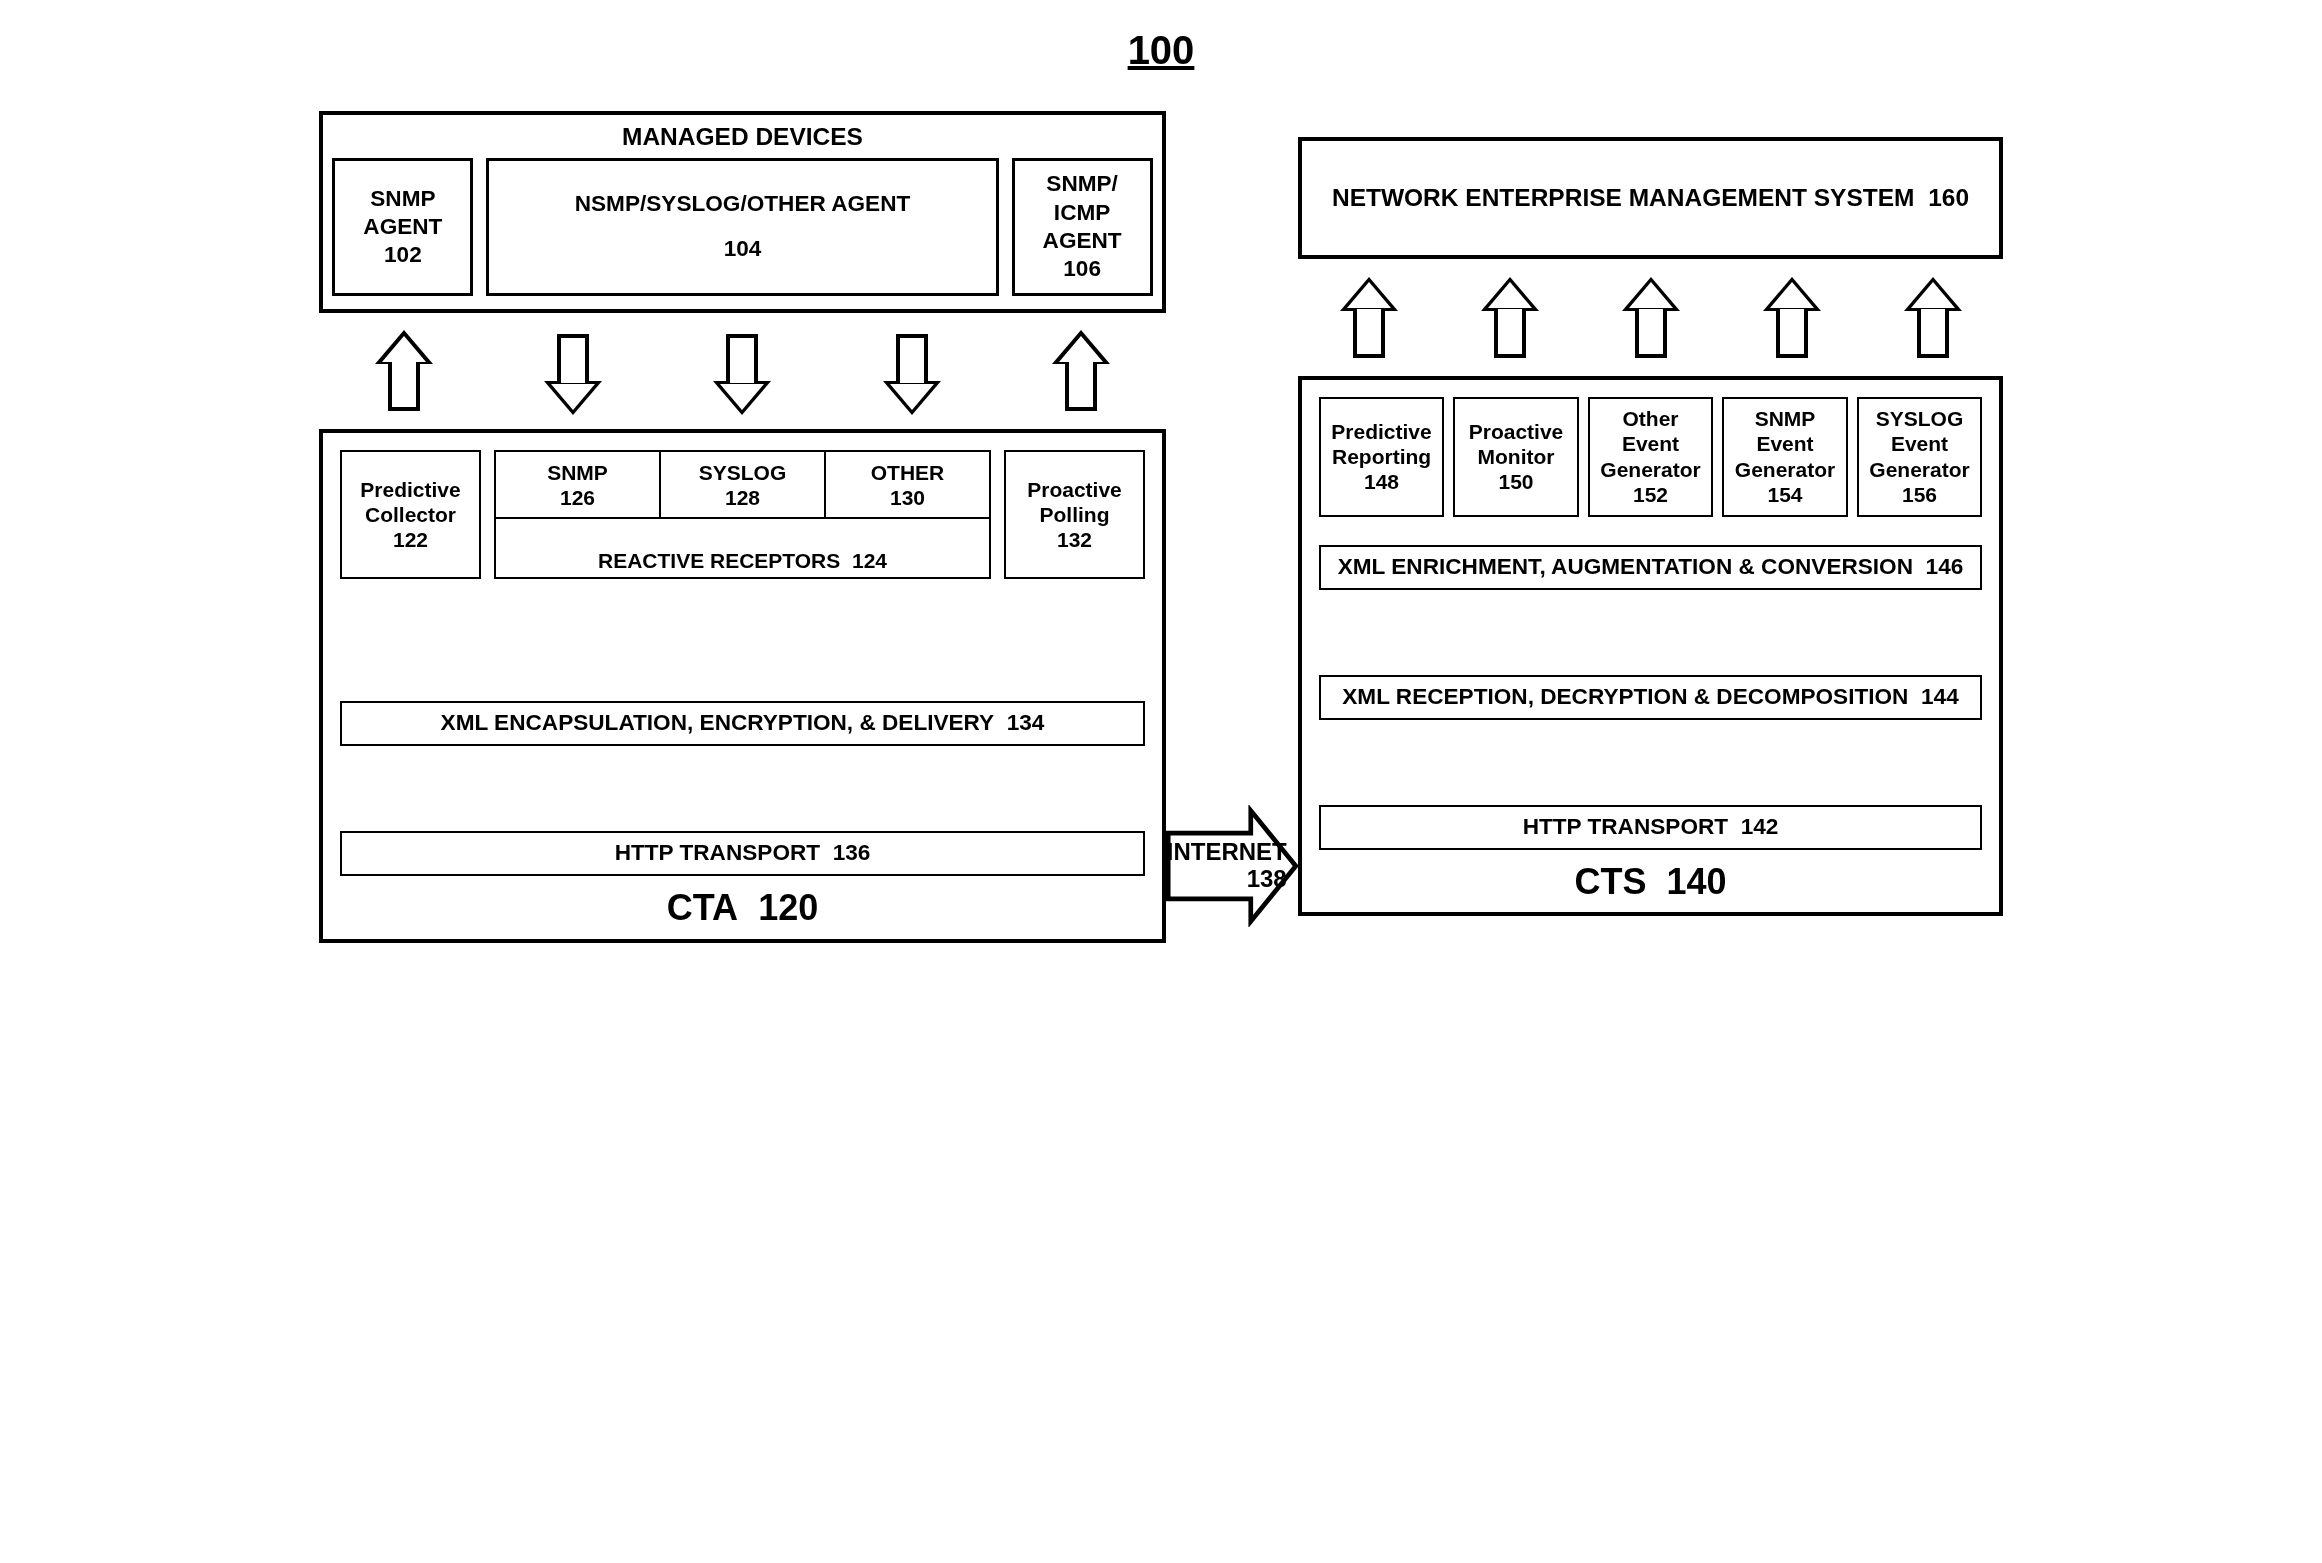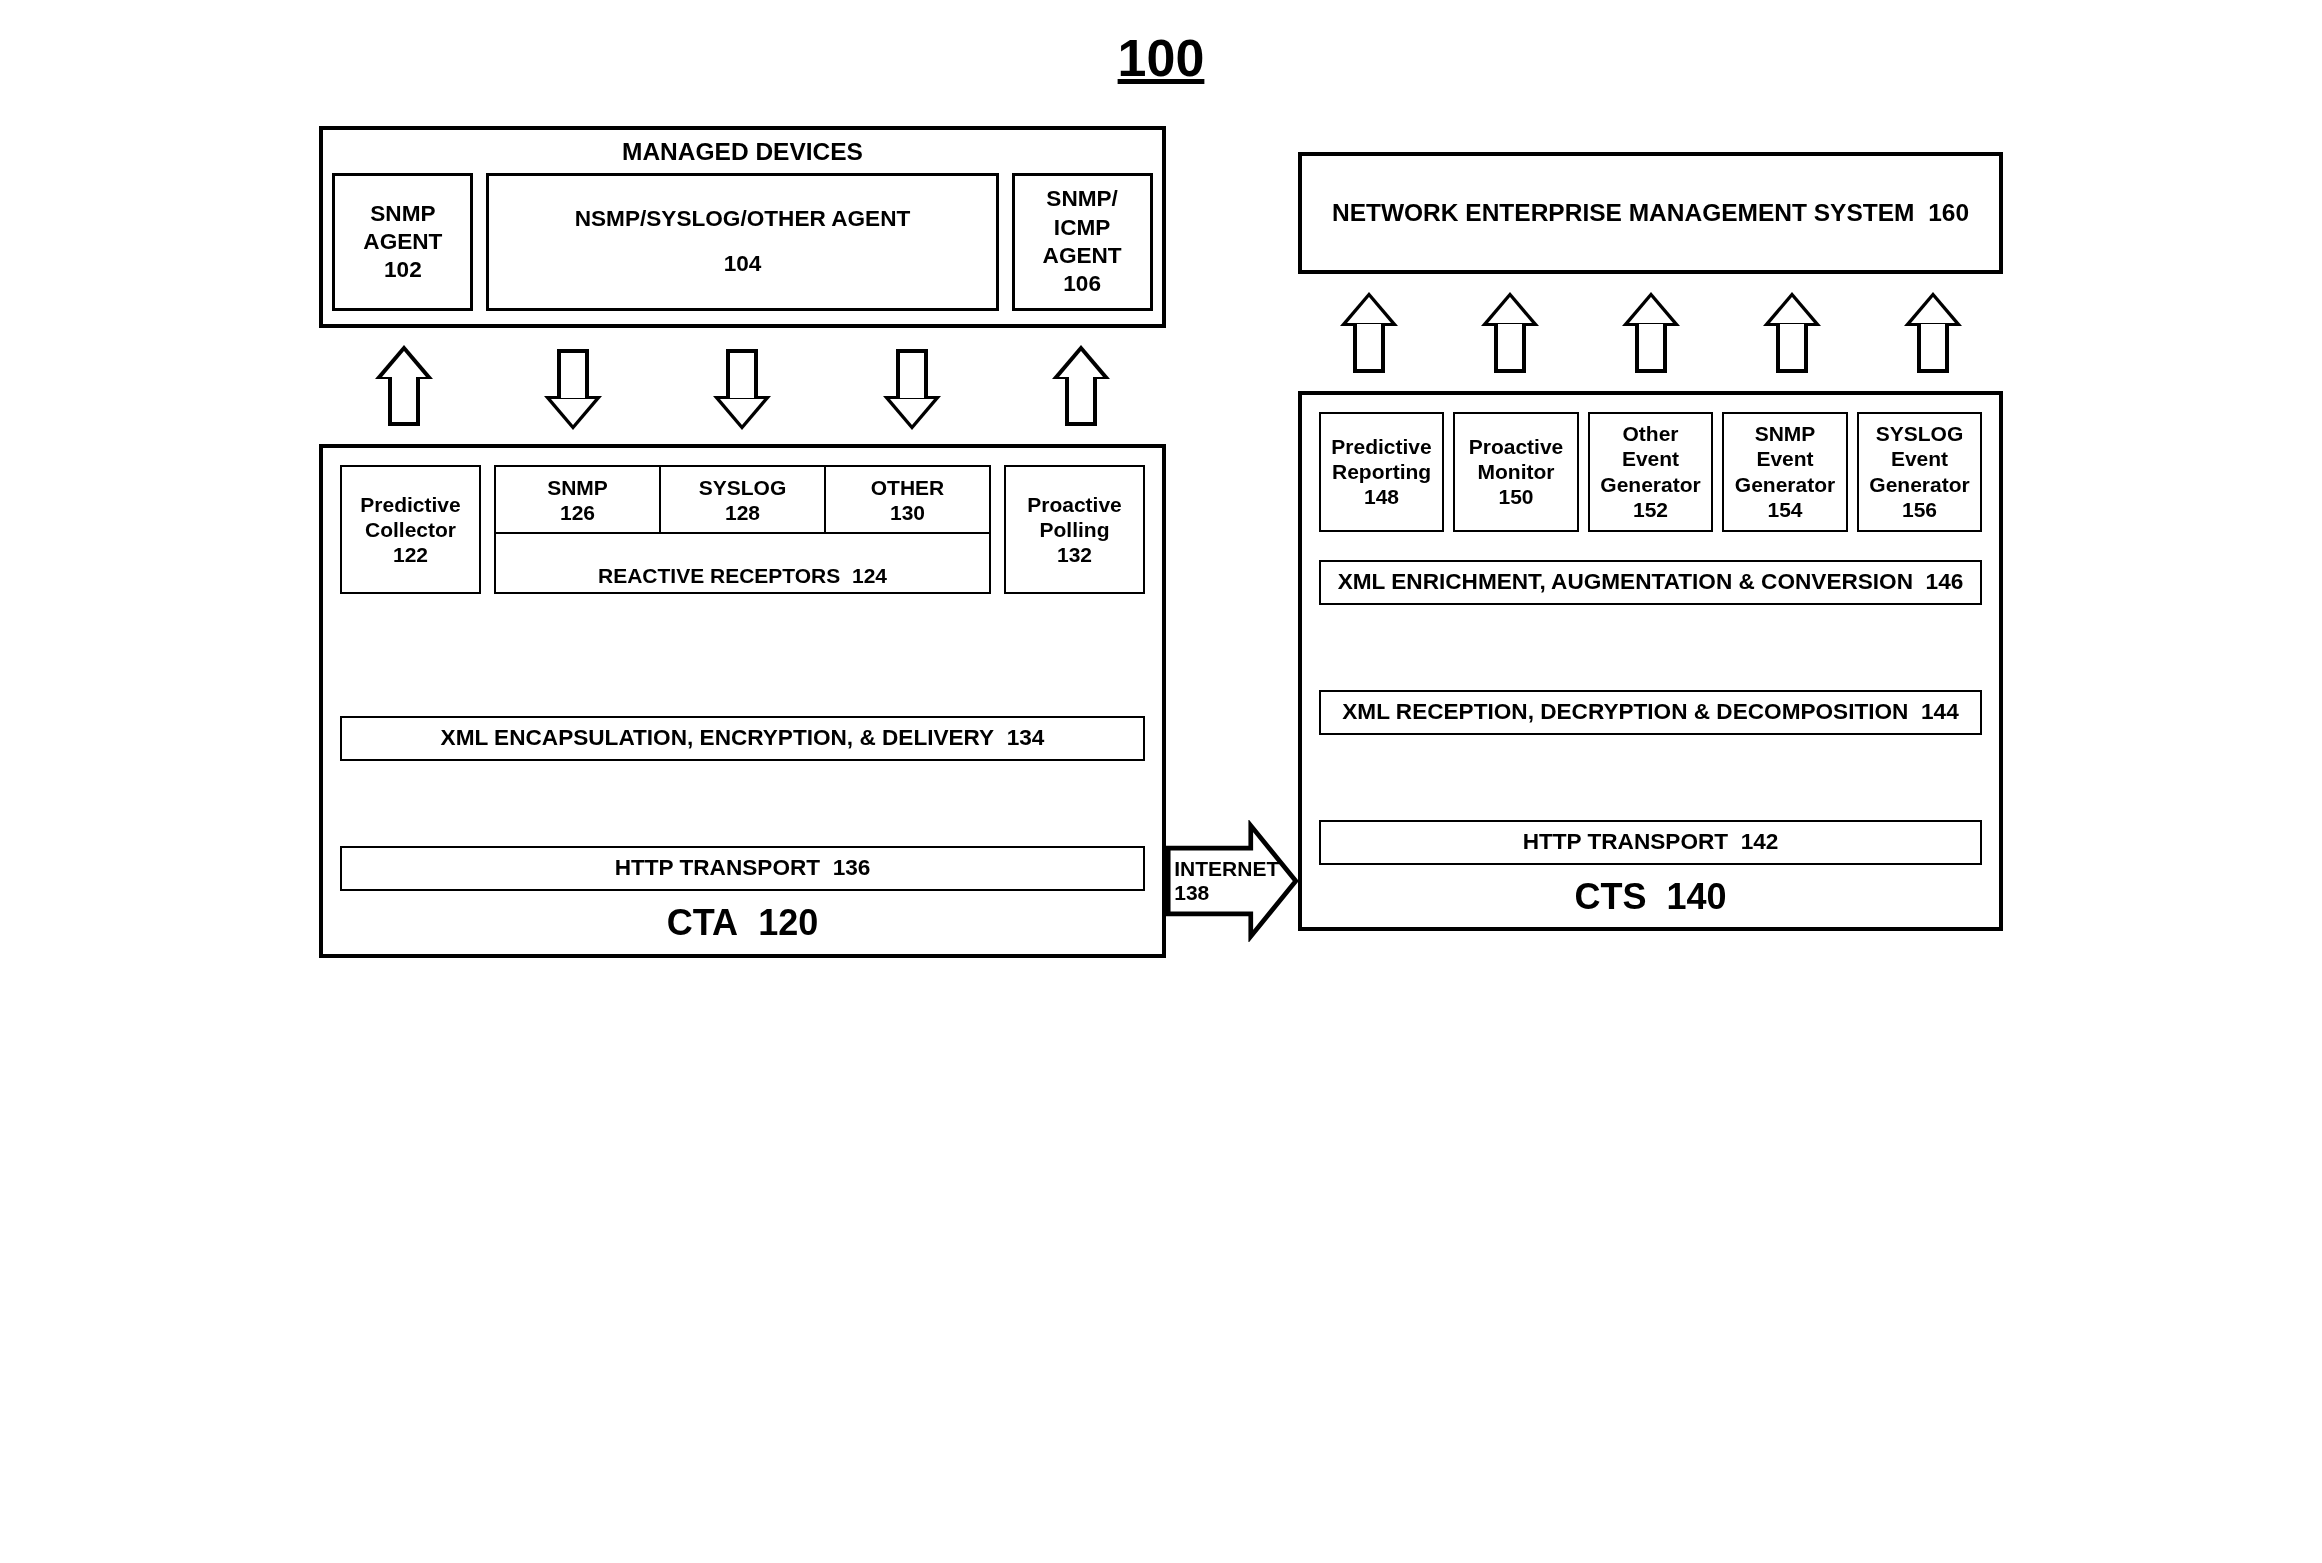--- a/index.html
+++ b/index.html
@@ -3,21 +3,21 @@
 <meta charset="utf-8">
 <style>
   * { box-sizing: border-box; margin: 0; padding: 0; }
   body {
     font-family: Arial, Helvetica, sans-serif;
     background: #fff;
     padding: 28px 56px;
   }
   .page-title {
     text-align: center;
-    font-size: 52px;
+    font-size: 40px;
     font-weight: bold;
     text-decoration: underline;
     margin-bottom: 38px;
   }
   .diagram {
     display: flex;
     align-items: center;
     justify-content: center;
     gap: 0;
   }
@@ -173,21 +173,21 @@
 
   .internet-arrow {
     position: relative;
     width: 132px;
     height: 122px;
     display:flex; align-items:center; justify-content:center;
   }
   .internet-arrow svg { display:block; }
   .internet-text {
     position:absolute; top:50%; left:46%; transform:translate(-50%,-50%);
-    font-size:21px; text-align:left; line-height:1.15;
+    font-size:24px; text-align:right; line-height:1.15;
   }
 
   
   .mid-spacer-top { height: 678px; }
 
 </style>
 </head>
 <body>
 
 <div class="page-title">100</div>

